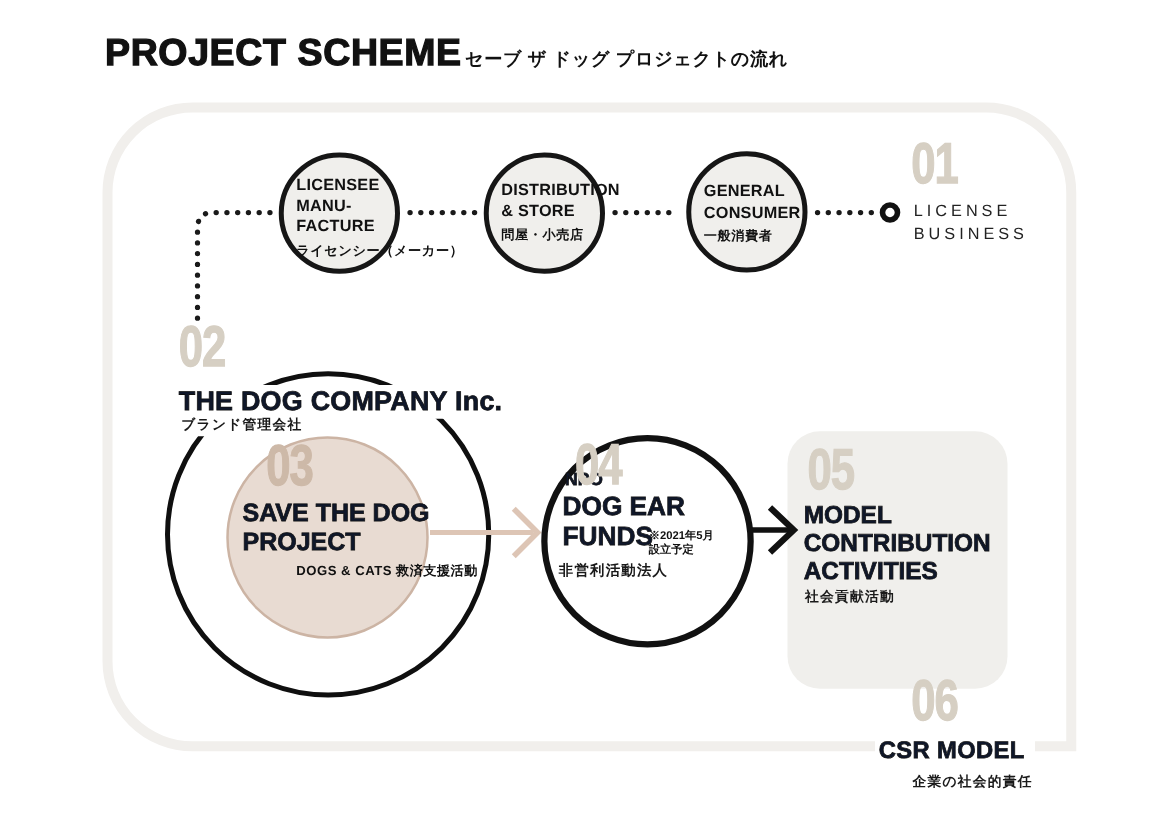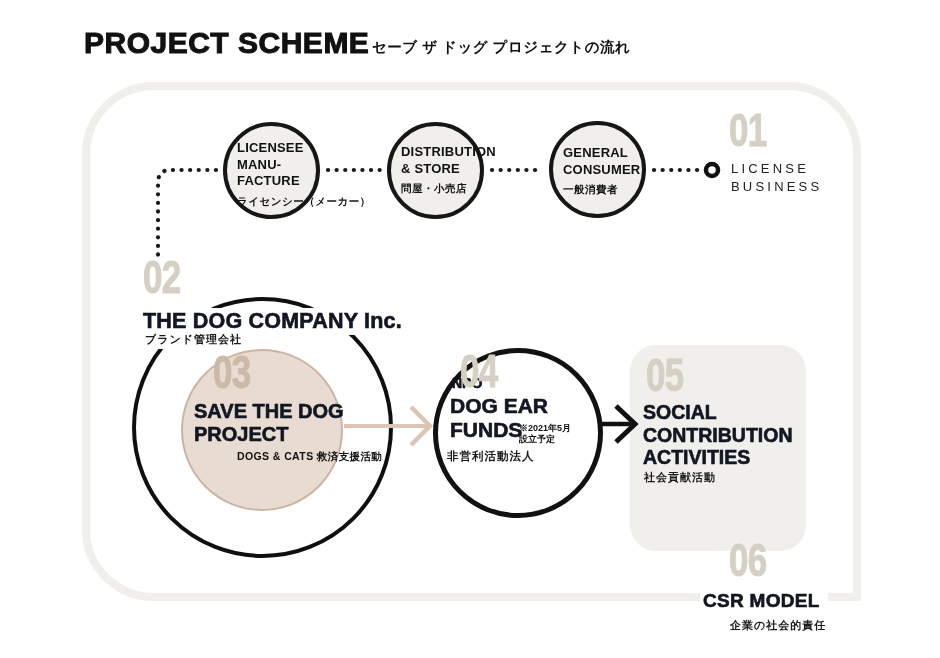--- a/index.html
+++ b/index.html
@@ -173,21 +173,21 @@
     <div class="npo-note">
       <div>※2021年5月</div>
       <div>設立予定</div>
     </div>
     <div class="npo-jp jp-s">非営利活動法人</div>
   </div>
 
   <div class="social-box">
     <div class="num">05</div>
     <div class="social-title h">
-      <div>SOCIAL</div>
+      <div>MODEL</div>
       <div>CONTRIBUTION</div>
       <div>ACTIVITIES</div>
     </div>
     <div class="social-jp jp-s">社会貢献活動</div>
   </div>
 
   <div class="num" style="left:729px;top:537px;">06</div>
   <div class="csr-name h wbg">CSR MODEL</div>
   <div class="csr-jp jp-s">企業の社会的責任</div>
 

